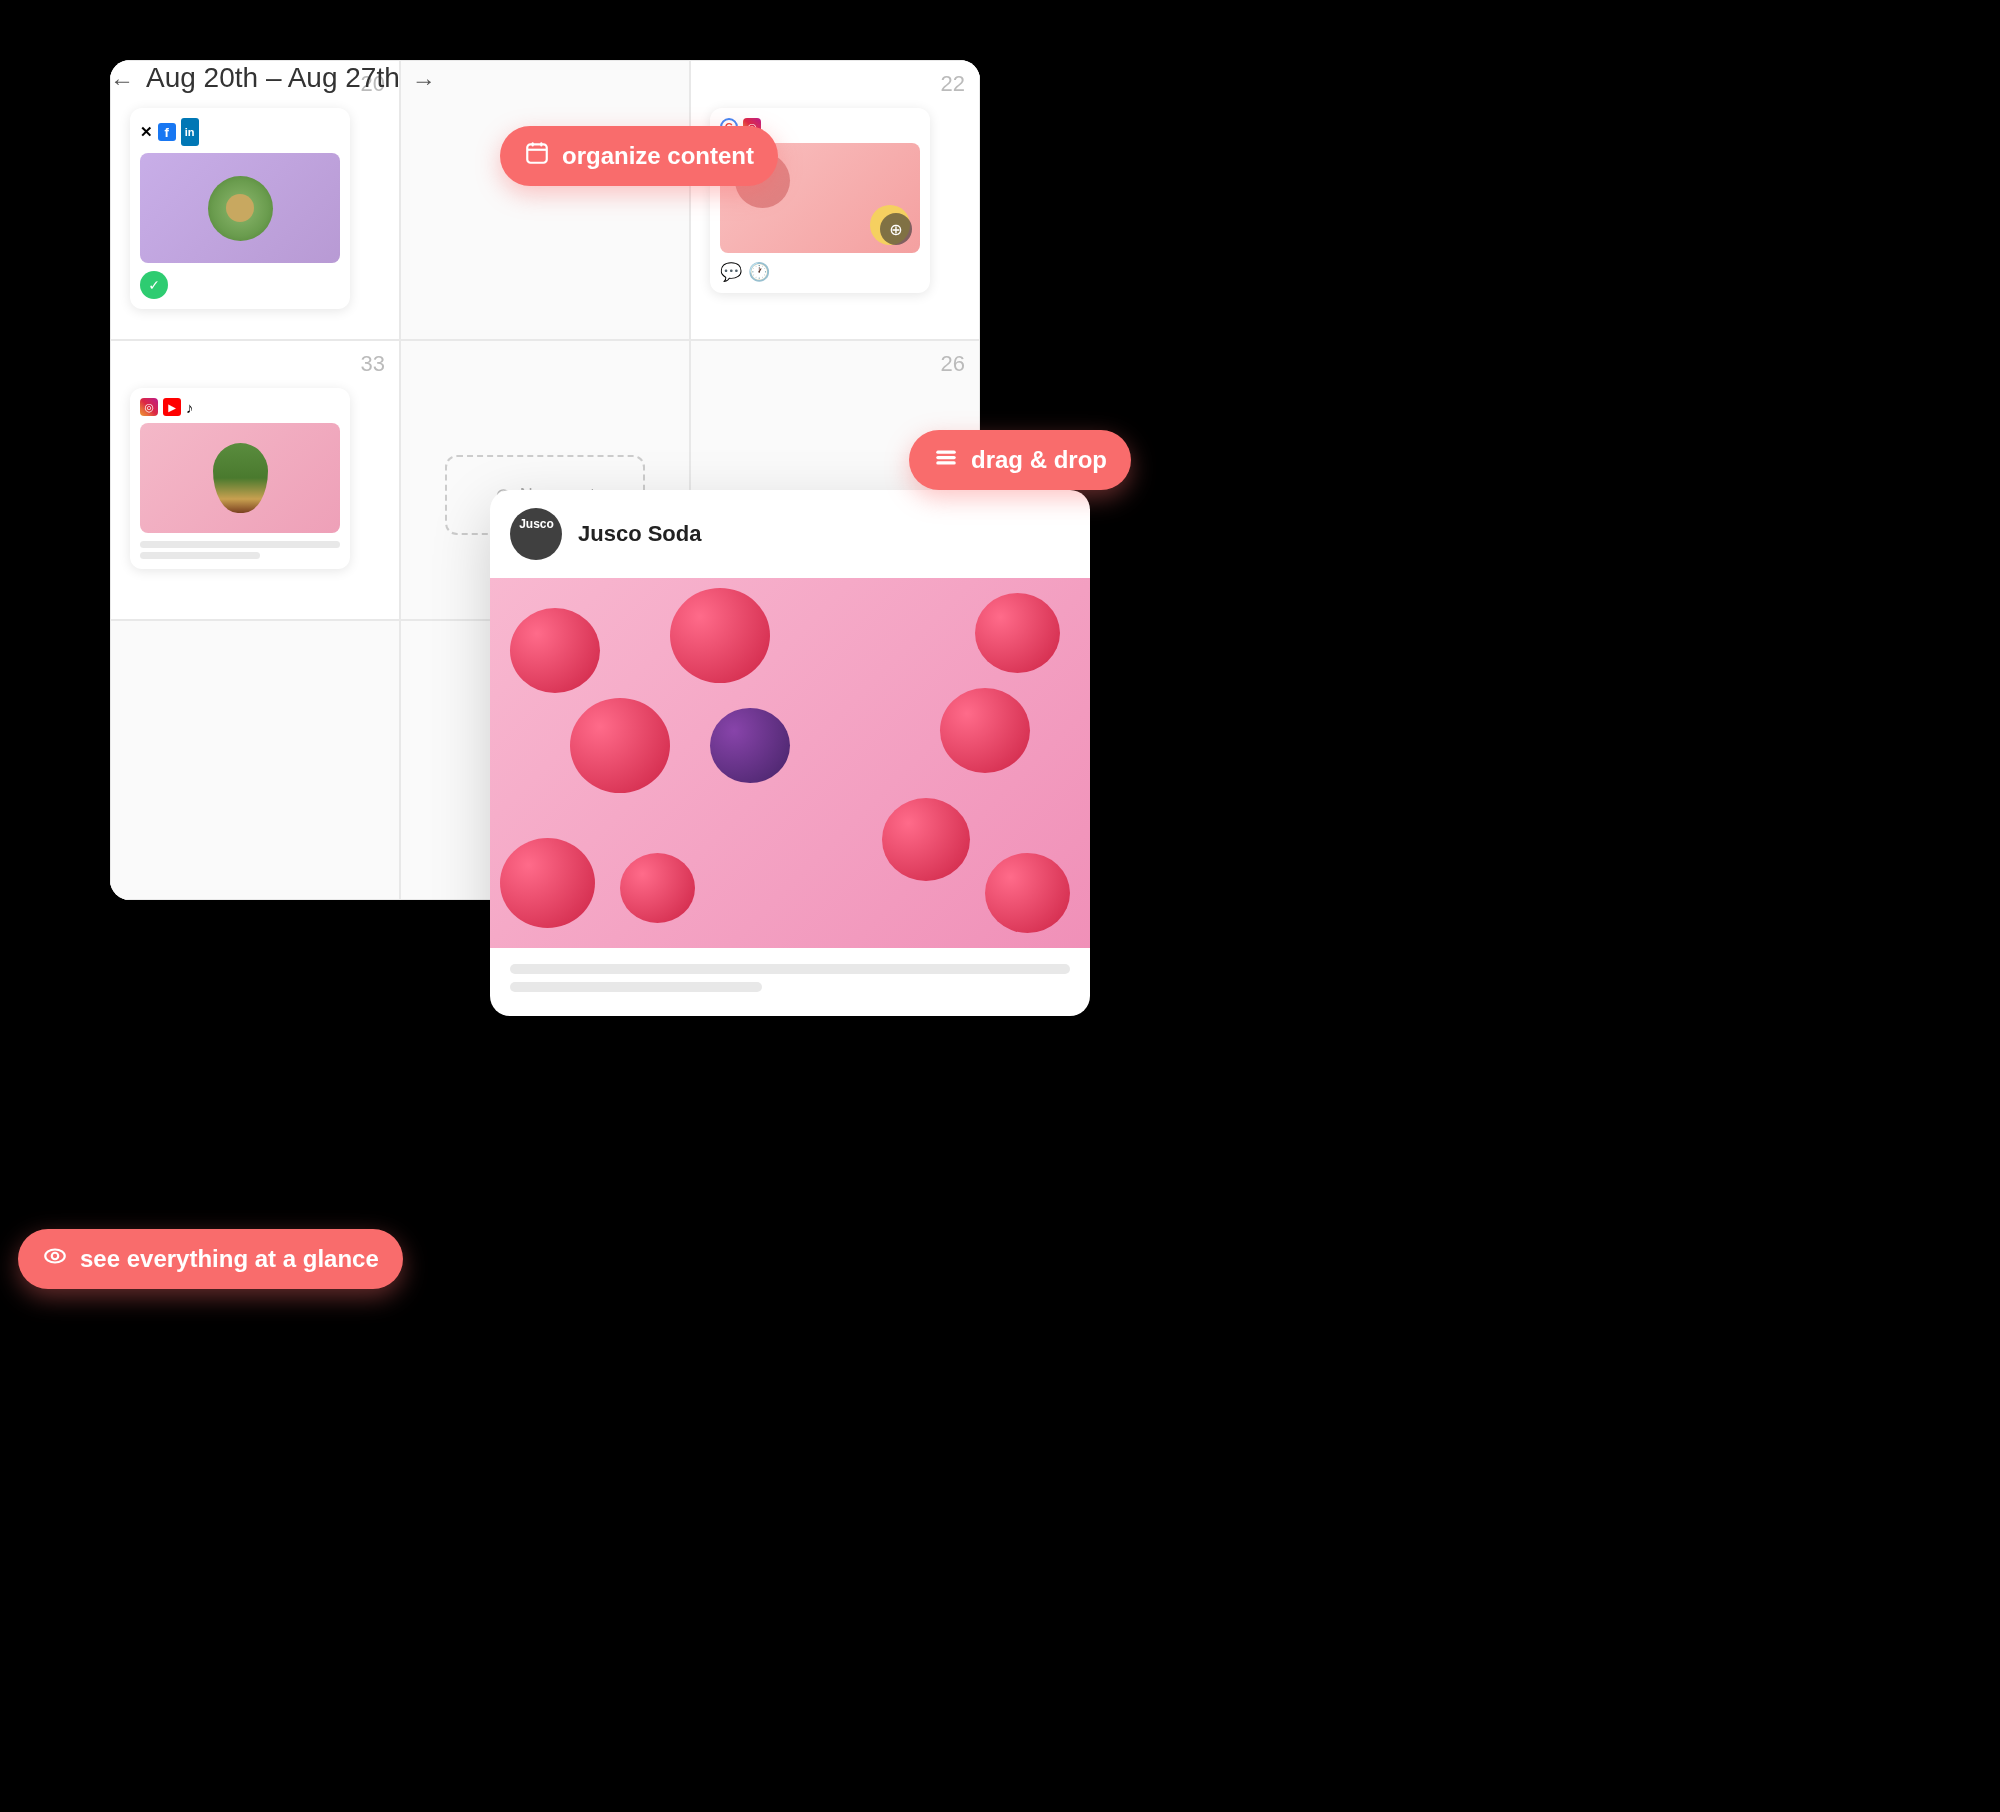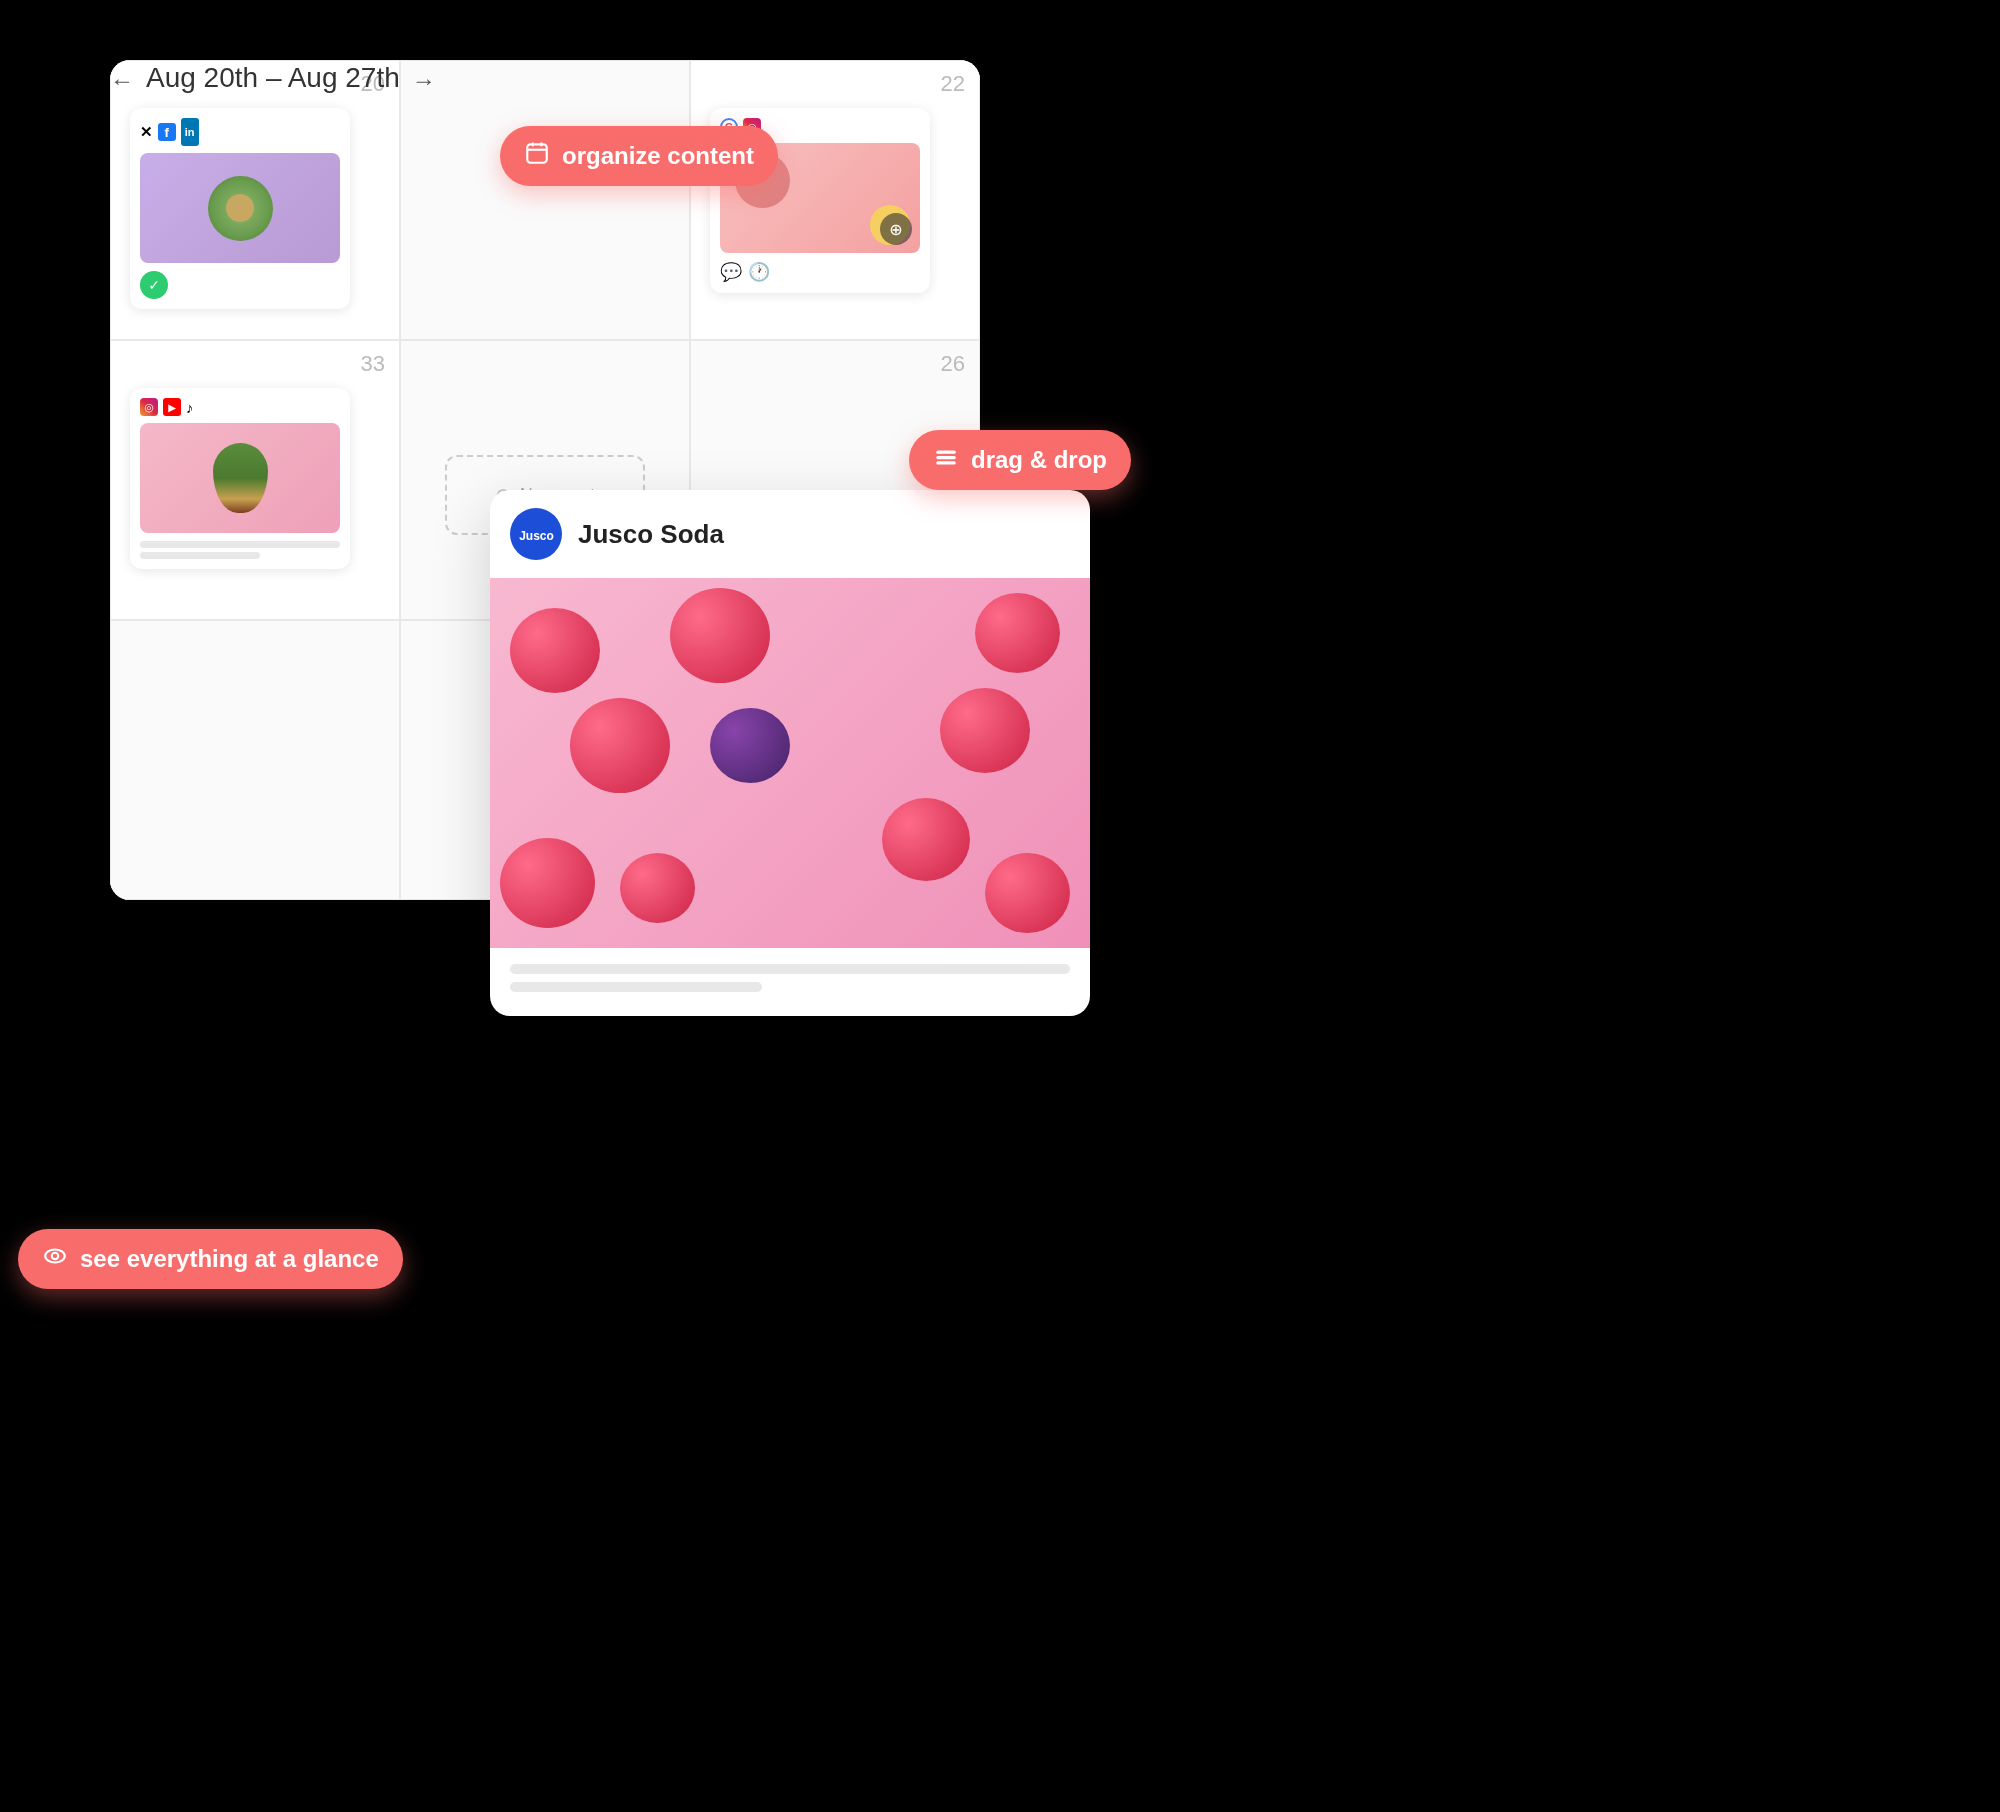--- a/index.html
+++ b/index.html
@@ -304,32 +304,32 @@
     .post-preview-header {
       display: flex;
       align-items: center;
       gap: 16px;
       padding: 18px 20px;
     }
 
     .brand-avatar {
       width: 52px;
       height: 52px;
-      background: #1d4ed8;
-      border-radius: 50%;
-      display: flex;
-      align-items: center;
+      background: #404040;
+      border-radius: 50%;
+      display: flex;
+      align-items: flex-start;
       justify-content: center;
       color: #fff;
       font-size: 18px;
       font-weight: 700;
     }
 
     .brand-name {
-      font-size: 26px;
+      font-size: 22px;
       font-weight: 600;
       color: #222;
     }
 
     .post-preview-img {
       width: 100%;
       height: 370px;
       background: linear-gradient(135deg, #f8b8d0 0%, #f090b8 100%);
       position: relative;
       overflow: hidden;

